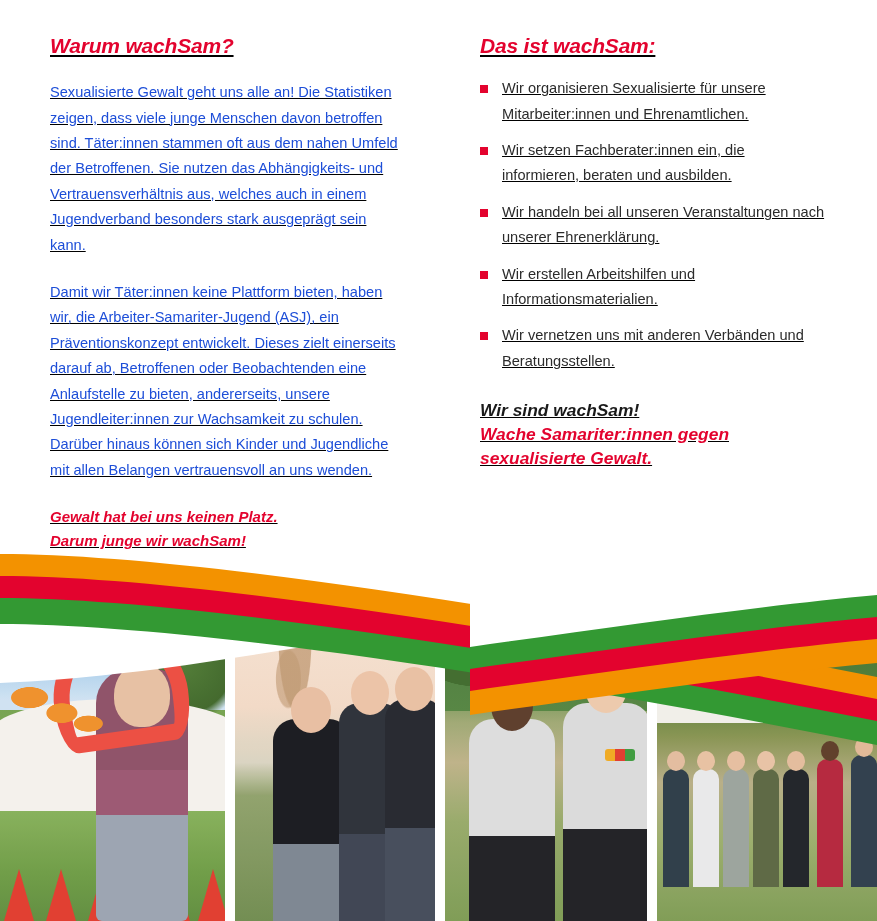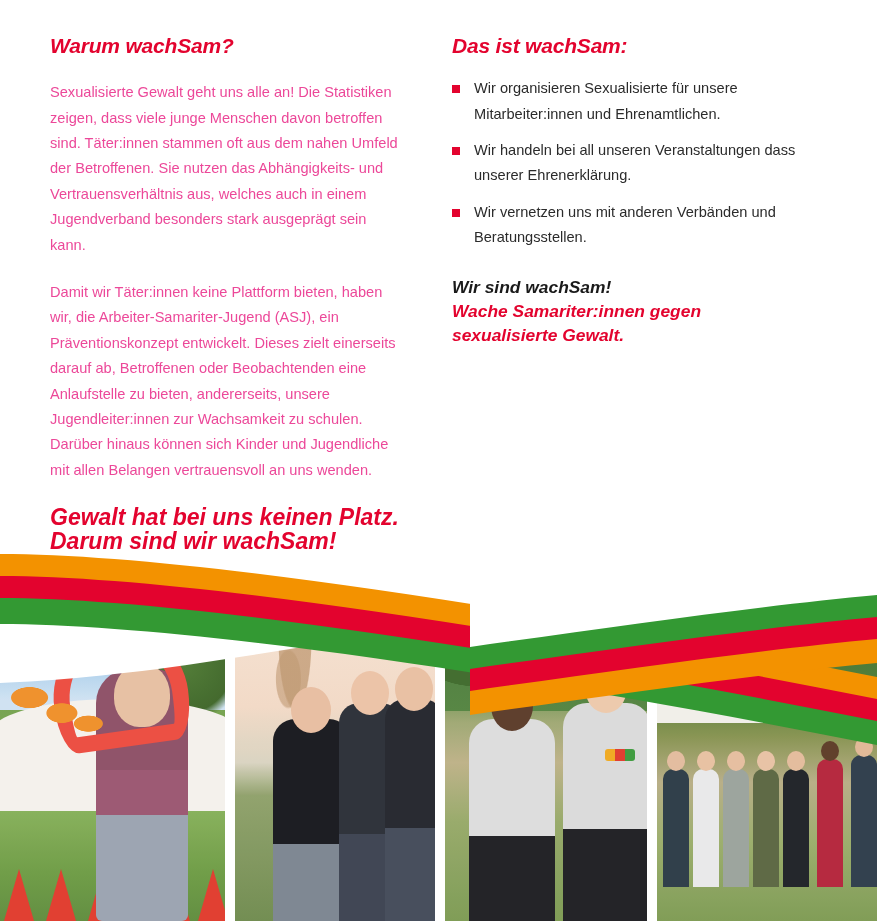--- a/index.html
+++ b/index.html
@@ -6,42 +6,42 @@
   html,body { width:877px; height:921px; }
   body {
     font-family:"Liberation Sans", sans-serif;
     background:#ffffff;
     overflow:hidden;
     position:relative;
   }
   #page { position:relative; width:877px; height:921px; background:#fff; overflow:hidden; }
 
   
-  .col { position:absolute; top:34px; }
+  .col { position:absolute; top:34px;text-decoration:underline; }
   .col-left  { left:50px;  width:350px; }
-  .col-right { left:452px; width:345px; }
+  .col-right { left:480px; width:345px; }
 
   h2.head {
     color:#E3032E;
     font-size:21px;
     font-weight:bold;
     font-style:italic;
     letter-spacing:-0.2px;
     line-height:1.15;
     margin-bottom:22px;
   }
   p.body {
-    color:#ec4899;
+    color:#1d4ed8;
     font-size:14.6px;
     line-height:25.4px;
     margin-bottom:22px;
   }
   .slogan {
     color:#E3032E;
-    font-size:23px;
+    font-size:15px;
     font-weight:bold;
     font-style:italic;
     line-height:24px;
     margin-top:6px;
   }
   .slogan-dark { color:#1a1a1a; }
 
   
   ul.bullets { list-style:none; margin-top:-4px; }
   ul.bullets li {
@@ -182,30 +182,32 @@
 <body>
 
 <div id="page">
 
   <div class="col col-left">
     <h2 class="head">Warum wachSam?</h2>
     <p class="body">Sexualisierte Gewalt geht uns alle an! Die Statistiken zeigen, dass viele junge Menschen davon betroffen sind. Täter:innen stammen oft aus dem nahen Umfeld der Betroffenen. Sie nutzen das Abhängigkeits- und Vertrauensverhältnis aus, welches auch in einem Jugendverband besonders stark ausgeprägt sein kann.</p>
     <p class="body">Damit wir Täter:innen keine Plattform bieten, haben wir, die Arbeiter-Samariter-Jugend (ASJ), ein Präventionskonzept entwickelt. Dieses zielt einerseits darauf ab, Betroffenen oder Beobachtenden eine Anlaufstelle zu bieten, andererseits, unsere Jugendleiter:innen zur Wachsamkeit zu schulen. Darüber hinaus können sich Kinder und Jugendliche mit allen Belangen vertrauensvoll an uns wenden.</p>
     <div class="slogan">
       <div>Gewalt hat bei uns keinen Platz.</div>
-      <div>Darum sind wir wachSam!</div>
+      <div>Darum junge wir wachSam!</div>
     </div>
   </div>
 
   <div class="col col-right">
     <h2 class="head">Das ist wachSam:</h2>
     <ul class="bullets">
       <li><span class="bullet-sq"></span></li>
       <li><span class="bullet-sq"></span><span>Wir organisieren Sexualisierte für unsere Mitarbeiter:innen und Ehrenamtlichen.</span></li>
-      <li><span class="bullet-sq"></span><span>Wir handeln bei all unseren Veranstaltungen dass unserer Ehrenerklärung.</span></li>
+      <li><span class="bullet-sq"></span><span>Wir setzen Fachberater:innen ein, die informieren, beraten und ausbilden.</span></li>
+      <li><span class="bullet-sq"></span><span>Wir handeln bei all unseren Veranstaltungen nach unserer Ehrenerklärung.</span></li>
+      <li><span class="bullet-sq"></span><span>Wir erstellen Arbeitshilfen und Informationsmaterialien.</span></li>
       <li><span class="bullet-sq"></span><span>Wir vernetzen uns mit anderen Verbänden und Beratungsstellen.</span></li>
     </ul>
     <div class="closing">
       <div class="line slogan-dark">Wir sind wachSam!</div>
       <div class="line" style="color:#E3032E">Wache Samariter:innen gegen</div>
       <div class="line" style="color:#E3032E">sexualisierte Gewalt.</div>
     </div>
   </div>
 
   <div id="band">

